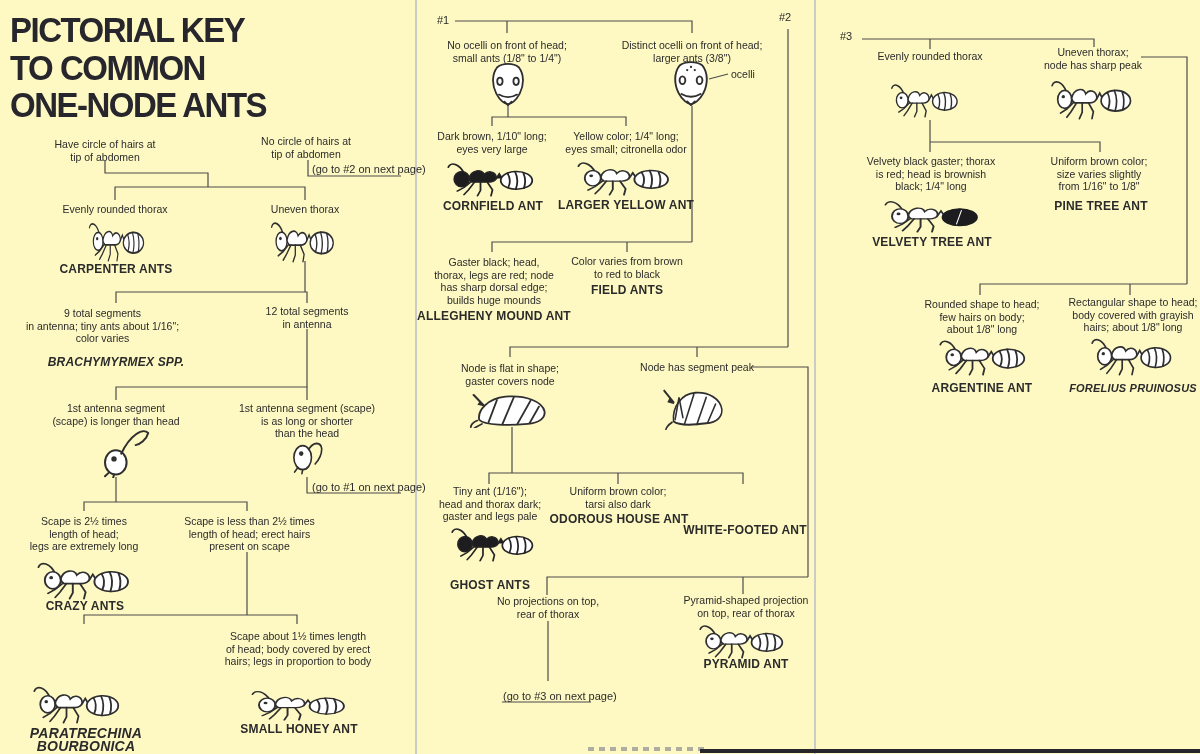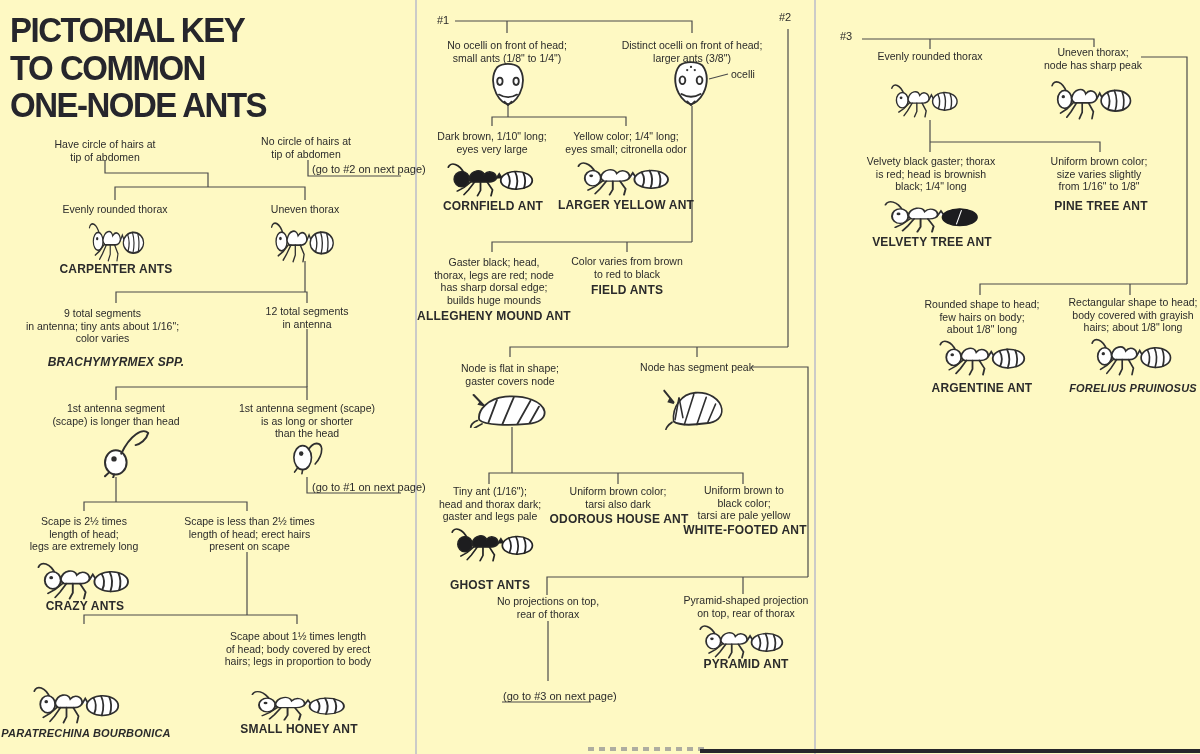--- a/index.html
+++ b/index.html
@@ -216,21 +216,21 @@
     </svg>
   <div class="t sp" style="left:15px; top:600px; width:140px;">CRAZY ANTS</div>
 
   <div class="t" style="left:223px; top:630px; width:150px;">Scape about 1½ times length
 of head; body covered by erect
 hairs; legs in proportion to body</div>
 
   <svg class="ant" viewBox="0 0 120 64" preserveAspectRatio="none" style="left:32px; top:682px; width:90px; height:42px;">
       <use href="#antSide"></use>
     </svg>
-  <div class="t sp it" style="left:1px; top:727px; width:170px; font-size:11px;">PARATRECHINA BOURBONICA</div>
+  <div class="t sp it" style="left:1px; top:727px; width:170px; font-size:14px;">PARATRECHINA BOURBONICA</div>
 
   <svg class="ant" viewBox="0 0 120 64" preserveAspectRatio="none" style="left:250px; top:687px; width:98px; height:34px;">
       <use href="#antSide"></use>
     </svg>
   <div class="t sp" style="left:224px; top:723px; width:150px;">SMALL HONEY ANT</div>
 
   <div class="ref" style="left:437px; top:14px;">#1</div>
   <div class="ref" style="left:779px; top:11px;">#2</div>
 
   <div class="t" style="left:427px; top:39px; width:160px;">No ocelli on front of head;
@@ -286,23 +286,20 @@
 gaster and legs pale</div>
   <svg class="ant" viewBox="0 0 120 64" preserveAspectRatio="none" style="left:450px; top:524px; width:86px; height:38px;">
       <use href="#antGhost"></use>
     </svg>
   <div class="t sp" style="left:420px; top:563px; width:140px;margin-top:16px;">GHOST ANTS</div>
 
   <div class="t" style="left:548px; top:485px; width:140px;">Uniform brown color;
 tarsi also dark</div>
   <div class="t sp" style="left:539px; top:513px; width:160px;">ODOROUS HOUSE ANT</div>
 
-  <div class="t" style="left:674px; top:484px; width:140px;">Uniform brown to
-black color;
-tarsi are pale yellow</div>
   <div class="t sp" style="left:665px; top:524px; width:160px;">WHITE-FOOTED ANT</div>
 
   <div class="t" style="left:478px; top:595px; width:140px;">No projections on top,
 rear of thorax</div>
   <div class="t" style="left:670px; top:594px; width:152px;">Pyramid-shaped projection
 on top, rear of thorax</div>
 
   <svg class="ant" viewBox="0 0 120 64" preserveAspectRatio="none" style="left:698px; top:621px; width:88px; height:38px;">
       <use href="#antSide"></use>
     </svg>

